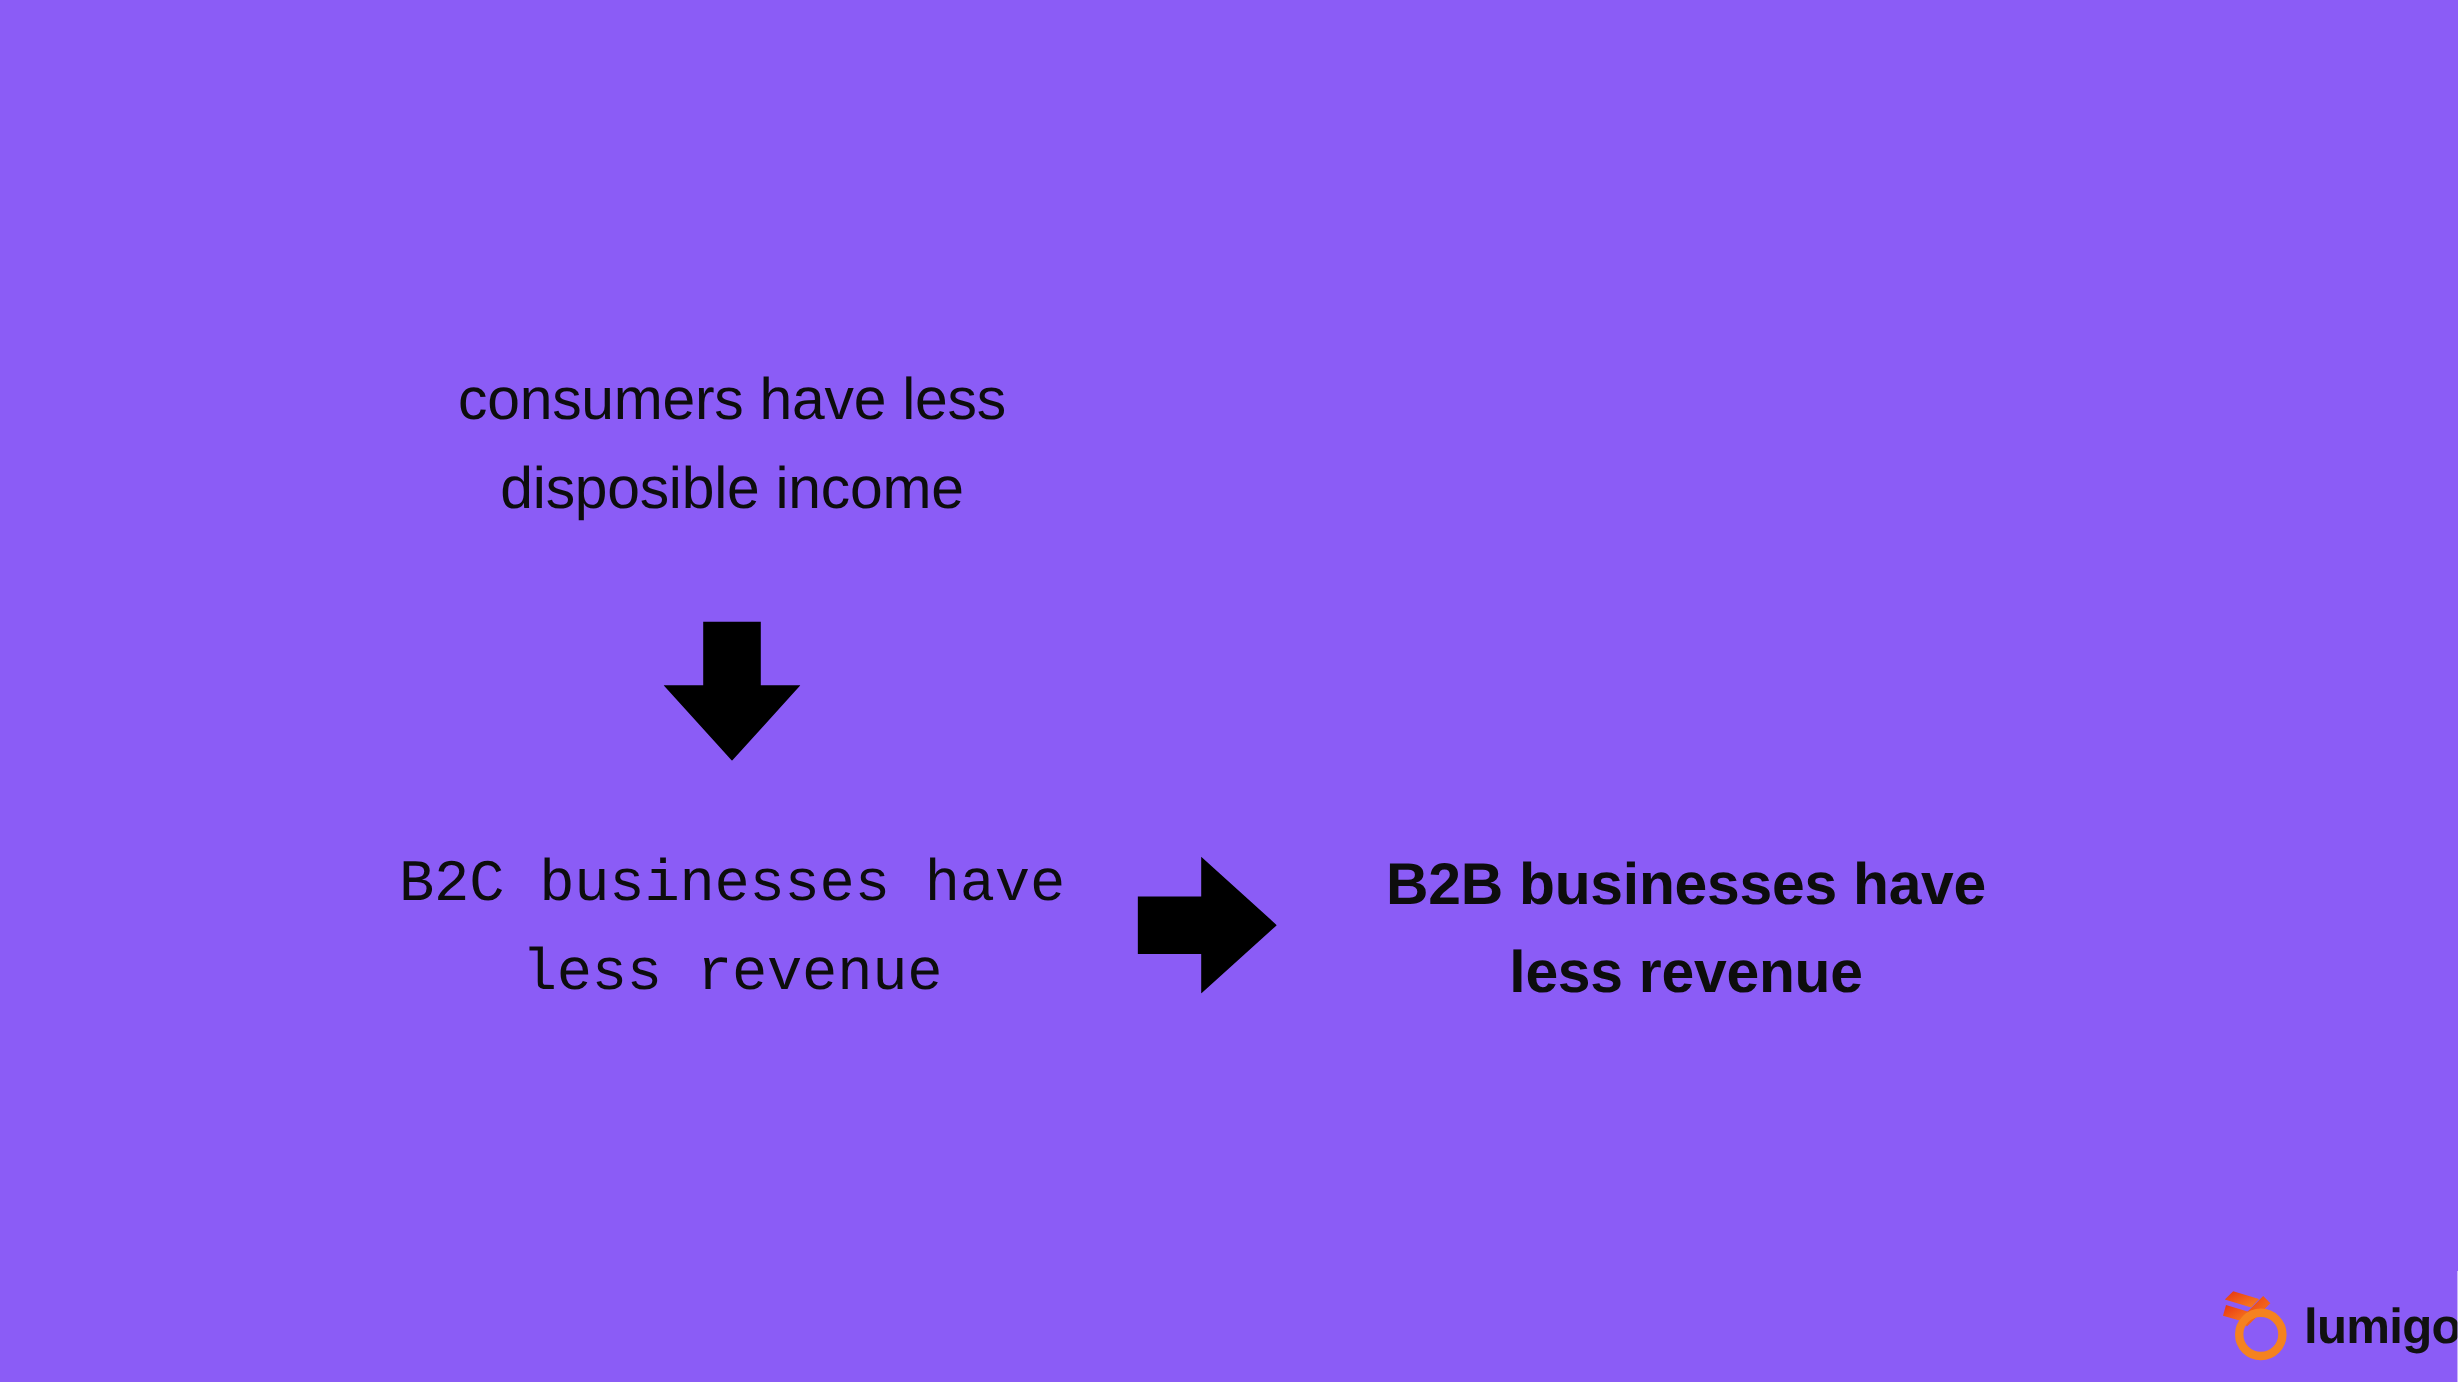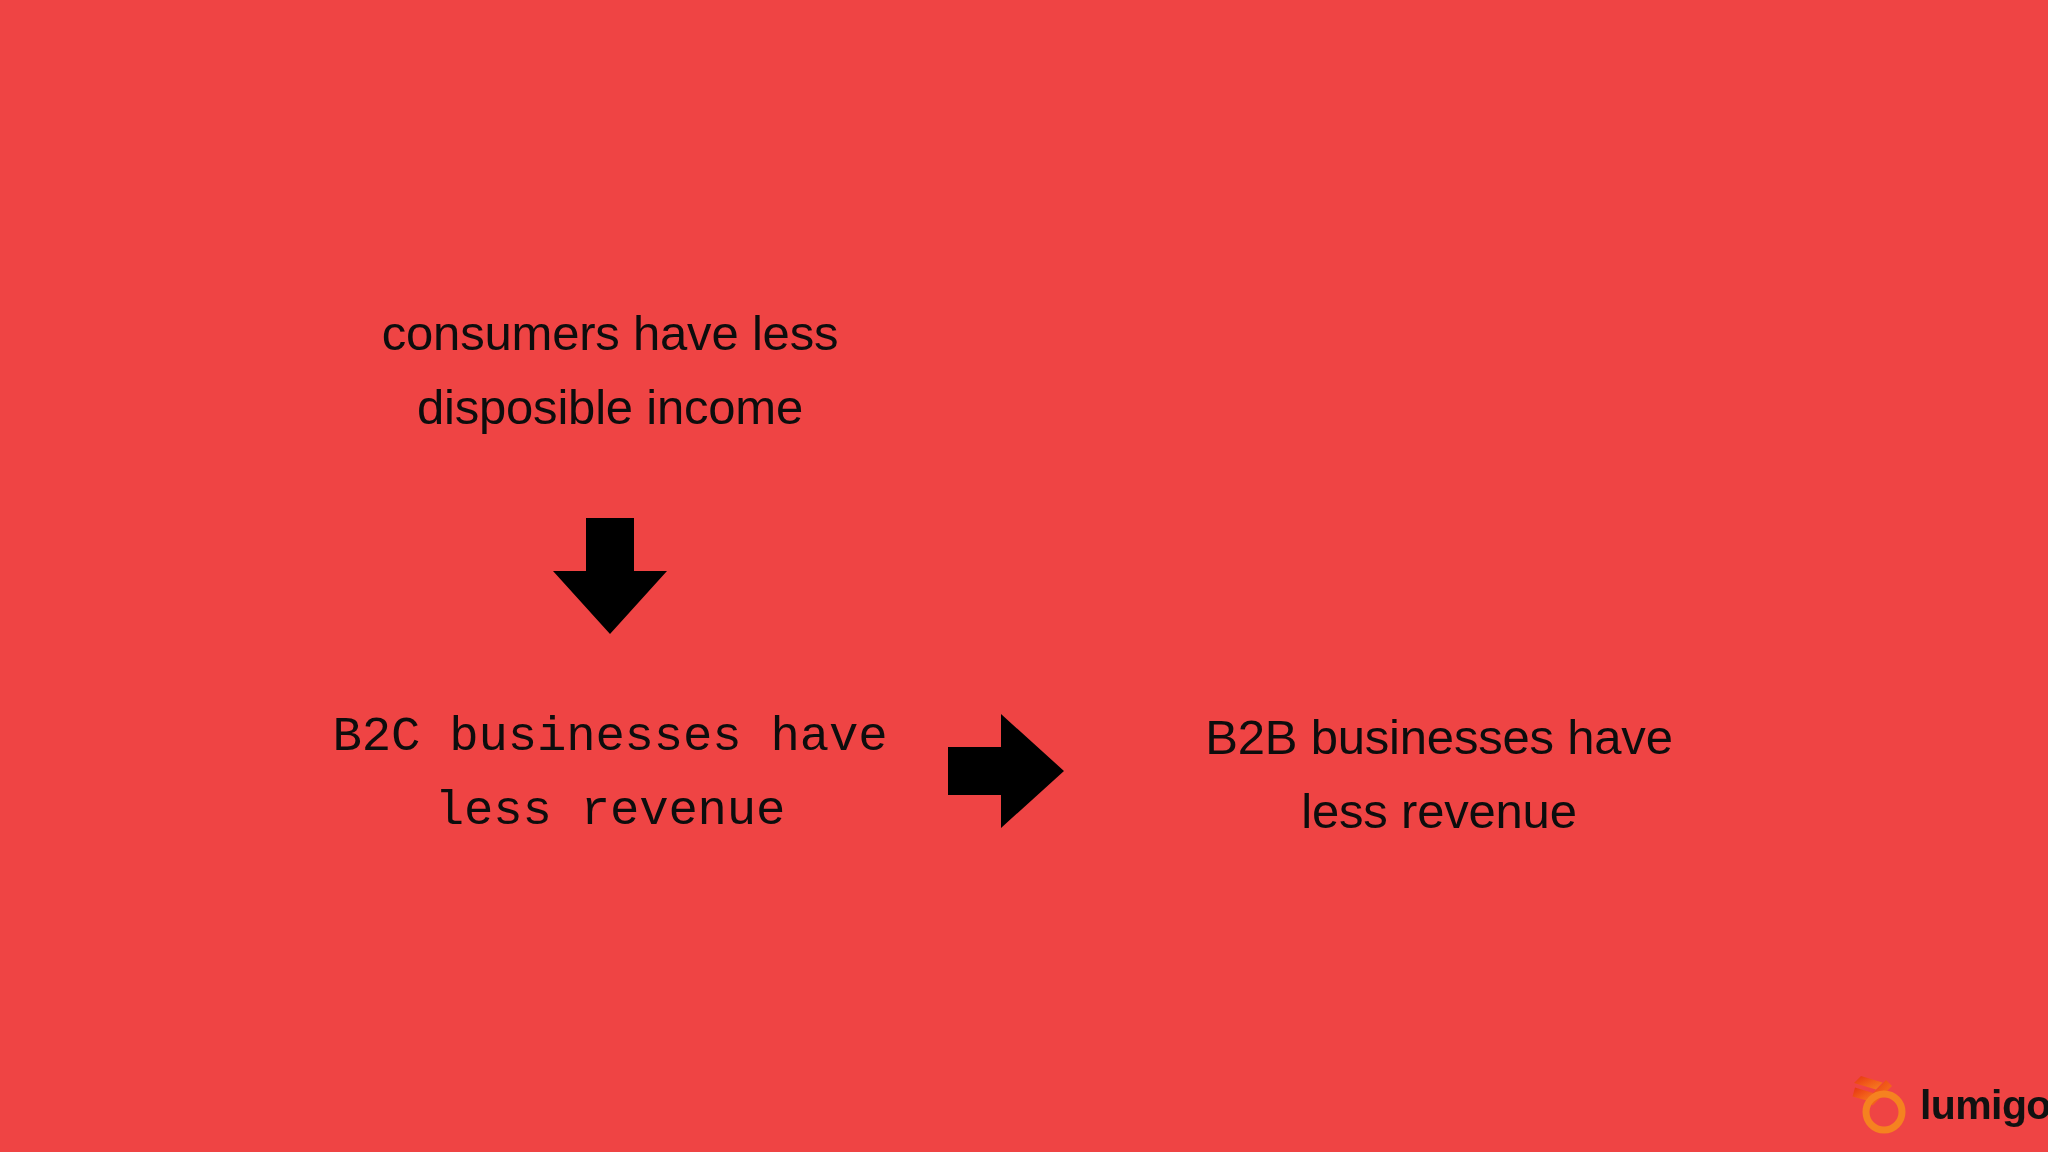--- a/index.html
+++ b/index.html
@@ -8,21 +8,21 @@
     padding: 0;
     background: #ffffff;
   }
   body {
     font-family: "Liberation Sans", sans-serif;
   }
   #slide {
     position: relative;
     width: 2048px;
     height: 1152px;
-    background: #ef4444;
+    background: #8b5cf6;
     overflow: hidden;
   }
 
   
   .flow-text {
     position: absolute;
     text-align: center;
     color: #0d0d0d;
     font-family: "Liberation Sans", sans-serif;
     font-weight: 400;
@@ -37,23 +37,24 @@
     top: 296px;
     width: 620px;
   }
   #node-b2c {
     left: 300px;
     top: 700px;
     width: 620px;
     font-family: Liberation Mono, monospace;
   }
   #node-b2b {
-    left: 1129px;
+    left: 1095px;
     top: 700px;
     width: 620px;
+    font-weight: bold;
   }
 
   
   .arrow {
     position: absolute;
     display: block;
   }
   #arrow-down {
     left: 553px;
     top: 518px;

